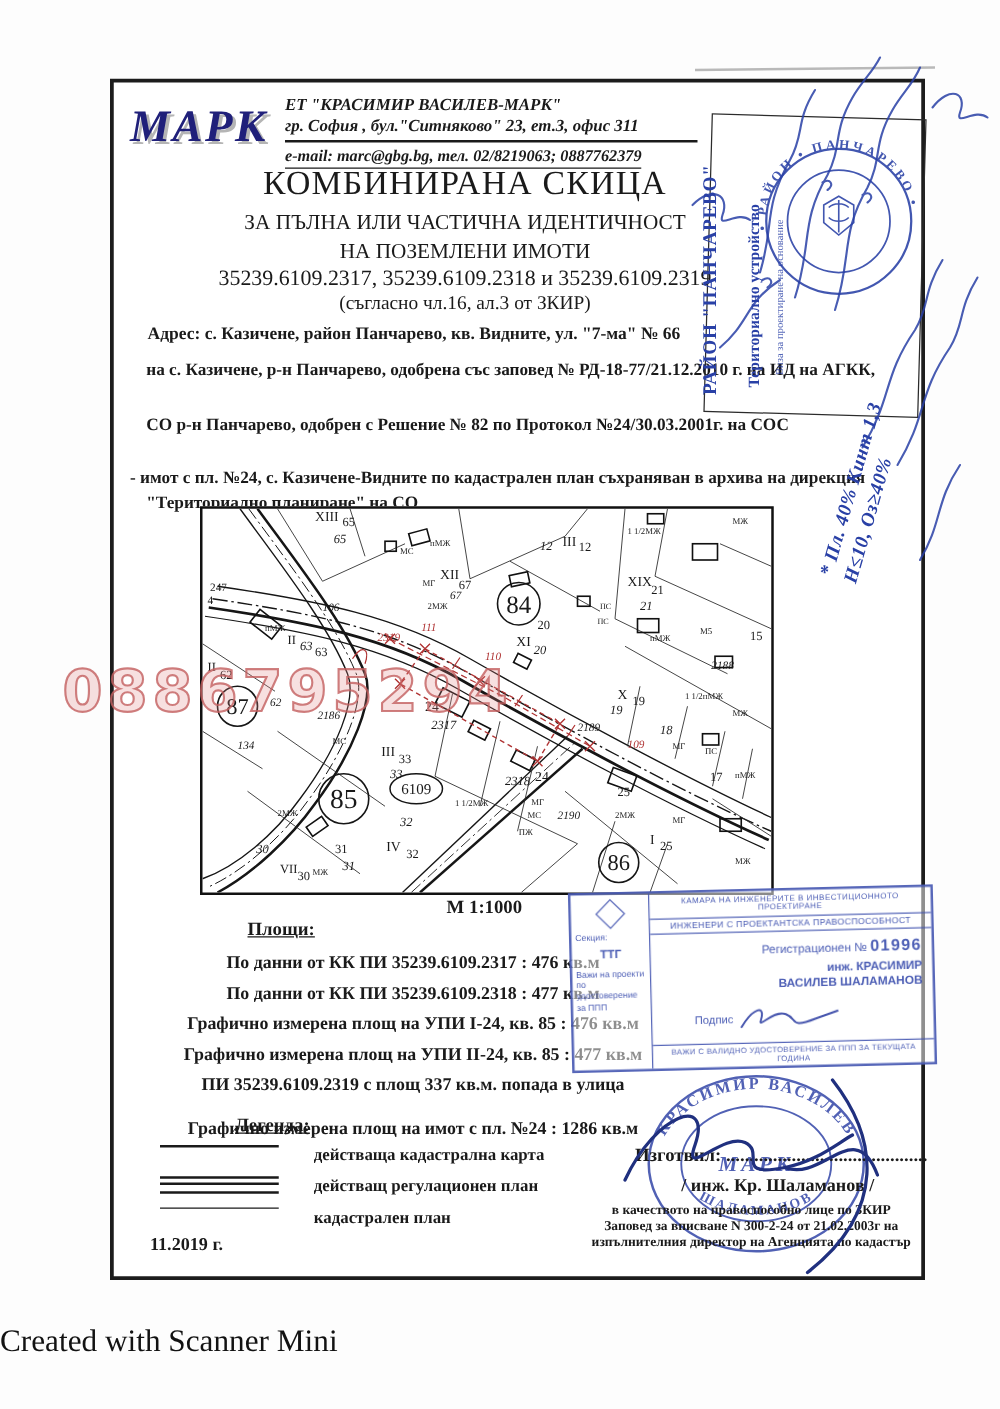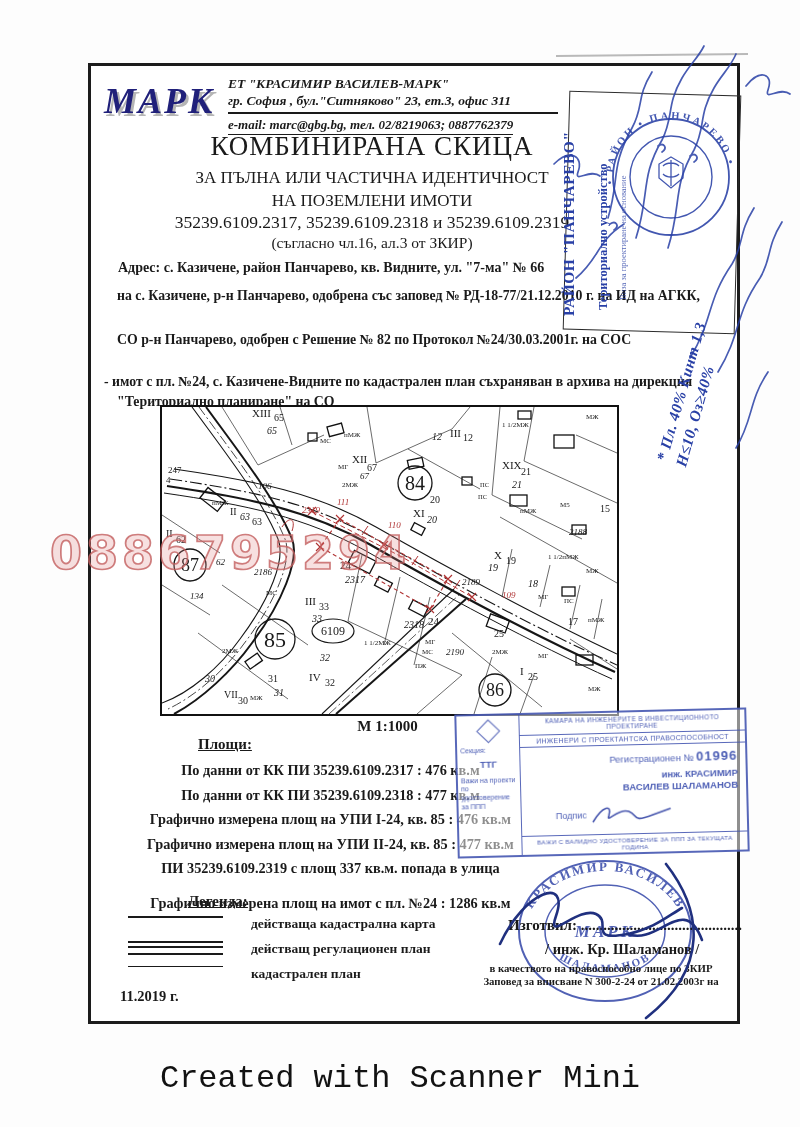--- a/index.html
+++ b/index.html
@@ -72,22 +72,22 @@
   
   .stampbox{left:566px;top:93px;width:170px;height:237px;border:1.6px solid #2b2b2b;transform:rotate(1.6deg);z-index:1;}
   .vtxt{transform:rotate(-90deg);transform-origin:0 0;white-space:nowrap;color:#2940a6;z-index:3;}
   .v1{left:560px;top:316px;font-size:15.5px;font-weight:bold;letter-spacing:.5px;}
   .v2{left:596px;top:310px;font-size:12.5px;font-weight:bold;}
   .v3{left:618px;top:300px;font-size:8.5px;opacity:.8;}
   .hand{z-index:5;}
   .hwnote{left:652px;top:458px;transform:rotate(-74deg);transform-origin:0 0;color:#2940a6;
           font-style:italic;font-size:15.5px;font-weight:600;white-space:nowrap;z-index:5;letter-spacing:.5px;}
   .hwnote div{line-height:1.3;}
-  .foot{left:0;top:1060px;width:800px;text-align:center;font-family:Liberation Mono, monospace;
-        font-size:32px;color:#121212;}
+  .foot{left:0;top:1060px;width:800px;text-align:left;font-family:Liberation Serif, serif;
+        font-size:25px;color:#121212;}
 </style>
 </head>
 <body>
 
 <div class="abs frame"></div>
 <div class="abs scanline"></div>
 
 <div class="abs logo">МАРК</div>
 <div class="abs hco">
   <div class="l1">ЕТ "КРАСИМИР ВАСИЛЕВ-МАРК"</div>
@@ -321,20 +321,21 @@
     <div>кадастрален план</div>
   </div>
 </div>
 <div class="abs date">11.2019 г.</div>
 
 <div class="abs madeby">Изготвил: ...........................................</div>
 <div class="abs madename">/ инж. Кр. Шаламанов /</div>
 <div class="abs madenotes">
   <div>в качеството на правоспособно лице по ЗКИР</div>
   <div>Заповед за вписване N 300-2-24 от 21.02.2003г на</div>
+  <div>изпълнителния директор на Агенцията по кадастър</div>
 </div>
 
 <div class="abs cert">
   <div class="lcol">
     <div class="dia"></div>
     <div class="sec">Секция:</div>
     <div class="secv">ТТГ</div>
     <div>Важи на проекти по удостоверение за ППП</div>
   </div>
   <div class="rcol">

